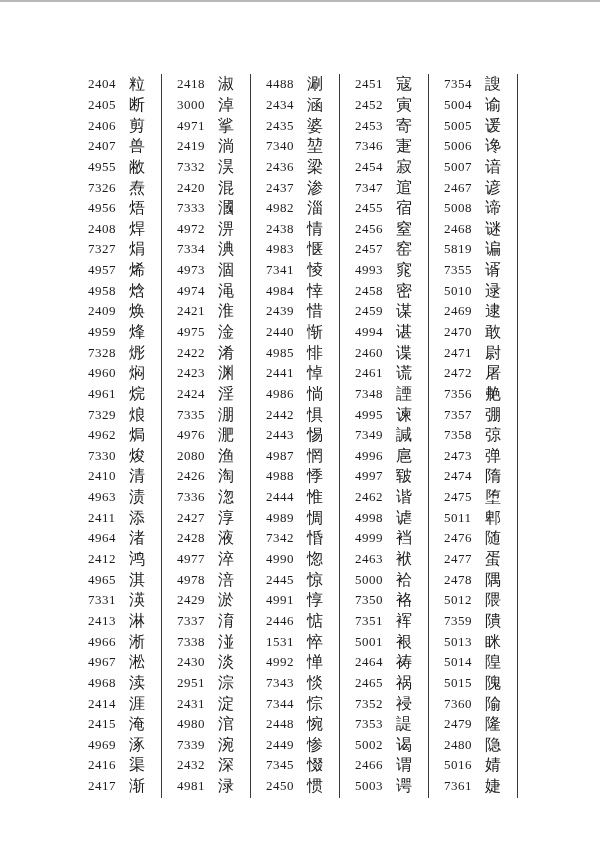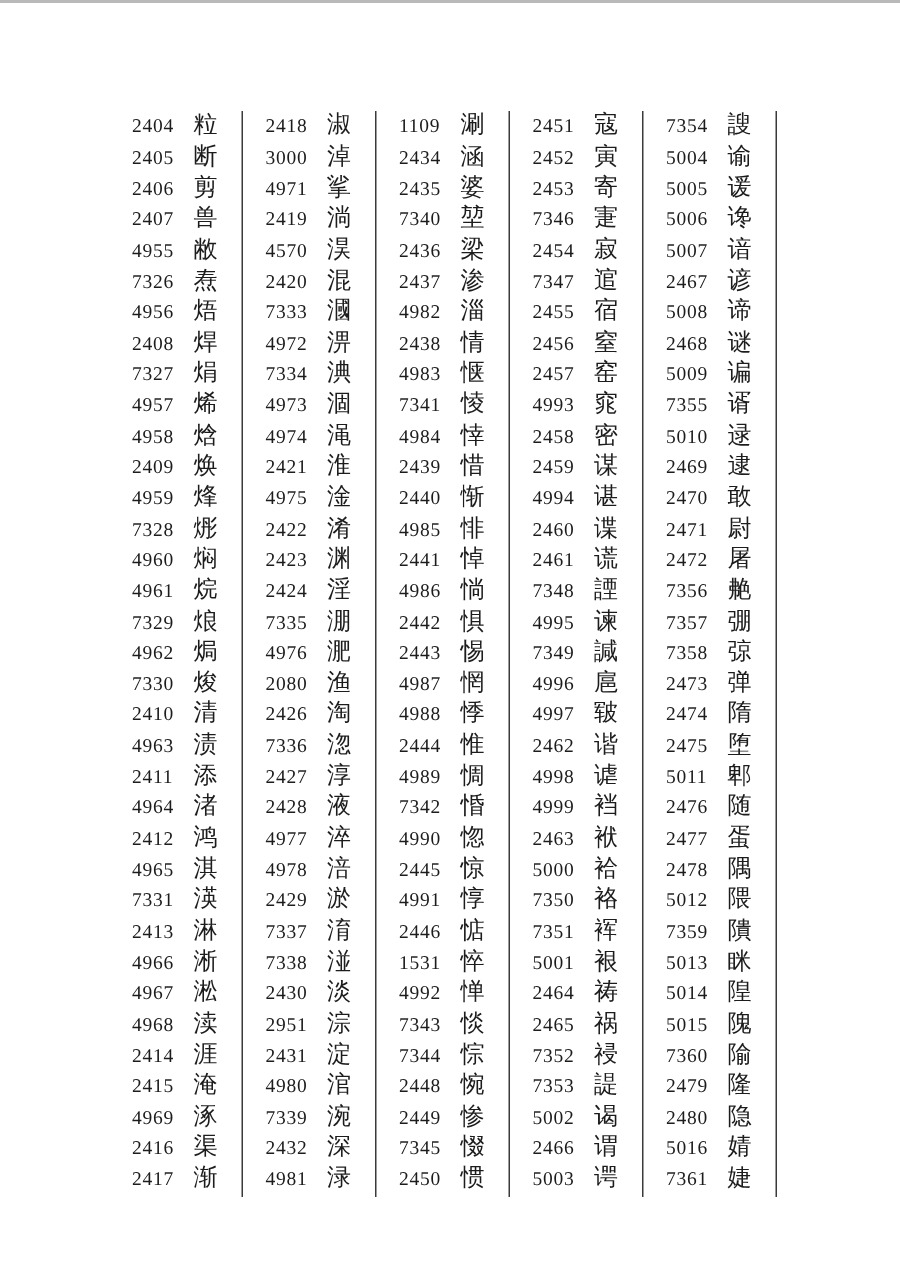--- a/index.html
+++ b/index.html
@@ -232,21 +232,21 @@
         </div>
         <div class="code-row">
           <span class="code-num">4971</span>
           <span class="code-char">挲</span>
         </div>
         <div class="code-row">
           <span class="code-num">2419</span>
           <span class="code-char">淌</span>
         </div>
         <div class="code-row">
-          <span class="code-num">4570</span>
+          <span class="code-num">7332</span>
           <span class="code-char">淏</span>
         </div>
         <div class="code-row">
           <span class="code-num">2420</span>
           <span class="code-char">混</span>
         </div>
         <div class="code-row">
           <span class="code-num">7333</span>
           <span class="code-char">漍</span>
         </div>
@@ -358,21 +358,21 @@
           <span class="code-num">2432</span>
           <span class="code-char">深</span>
         </div>
         <div class="code-row">
           <span class="code-num">4981</span>
           <span class="code-char">渌</span>
         </div>
       </div>
       <div class="code-col">
         <div class="code-row">
-          <span class="code-num">1109</span>
+          <span class="code-num">4488</span>
           <span class="code-char">涮</span>
         </div>
         <div class="code-row">
           <span class="code-num">2434</span>
           <span class="code-char">涵</span>
         </div>
         <div class="code-row">
           <span class="code-num">2435</span>
           <span class="code-char">婆</span>
         </div>
@@ -674,21 +674,21 @@
         </div>
         <div class="code-row">
           <span class="code-num">5008</span>
           <span class="code-char">谛</span>
         </div>
         <div class="code-row">
           <span class="code-num">2468</span>
           <span class="code-char">谜</span>
         </div>
         <div class="code-row">
-          <span class="code-num">5009</span>
+          <span class="code-num">5819</span>
           <span class="code-char">谝</span>
         </div>
         <div class="code-row">
           <span class="code-num">7355</span>
           <span class="code-char">谞</span>
         </div>
         <div class="code-row">
           <span class="code-num">5010</span>
           <span class="code-char">逯</span>
         </div>

